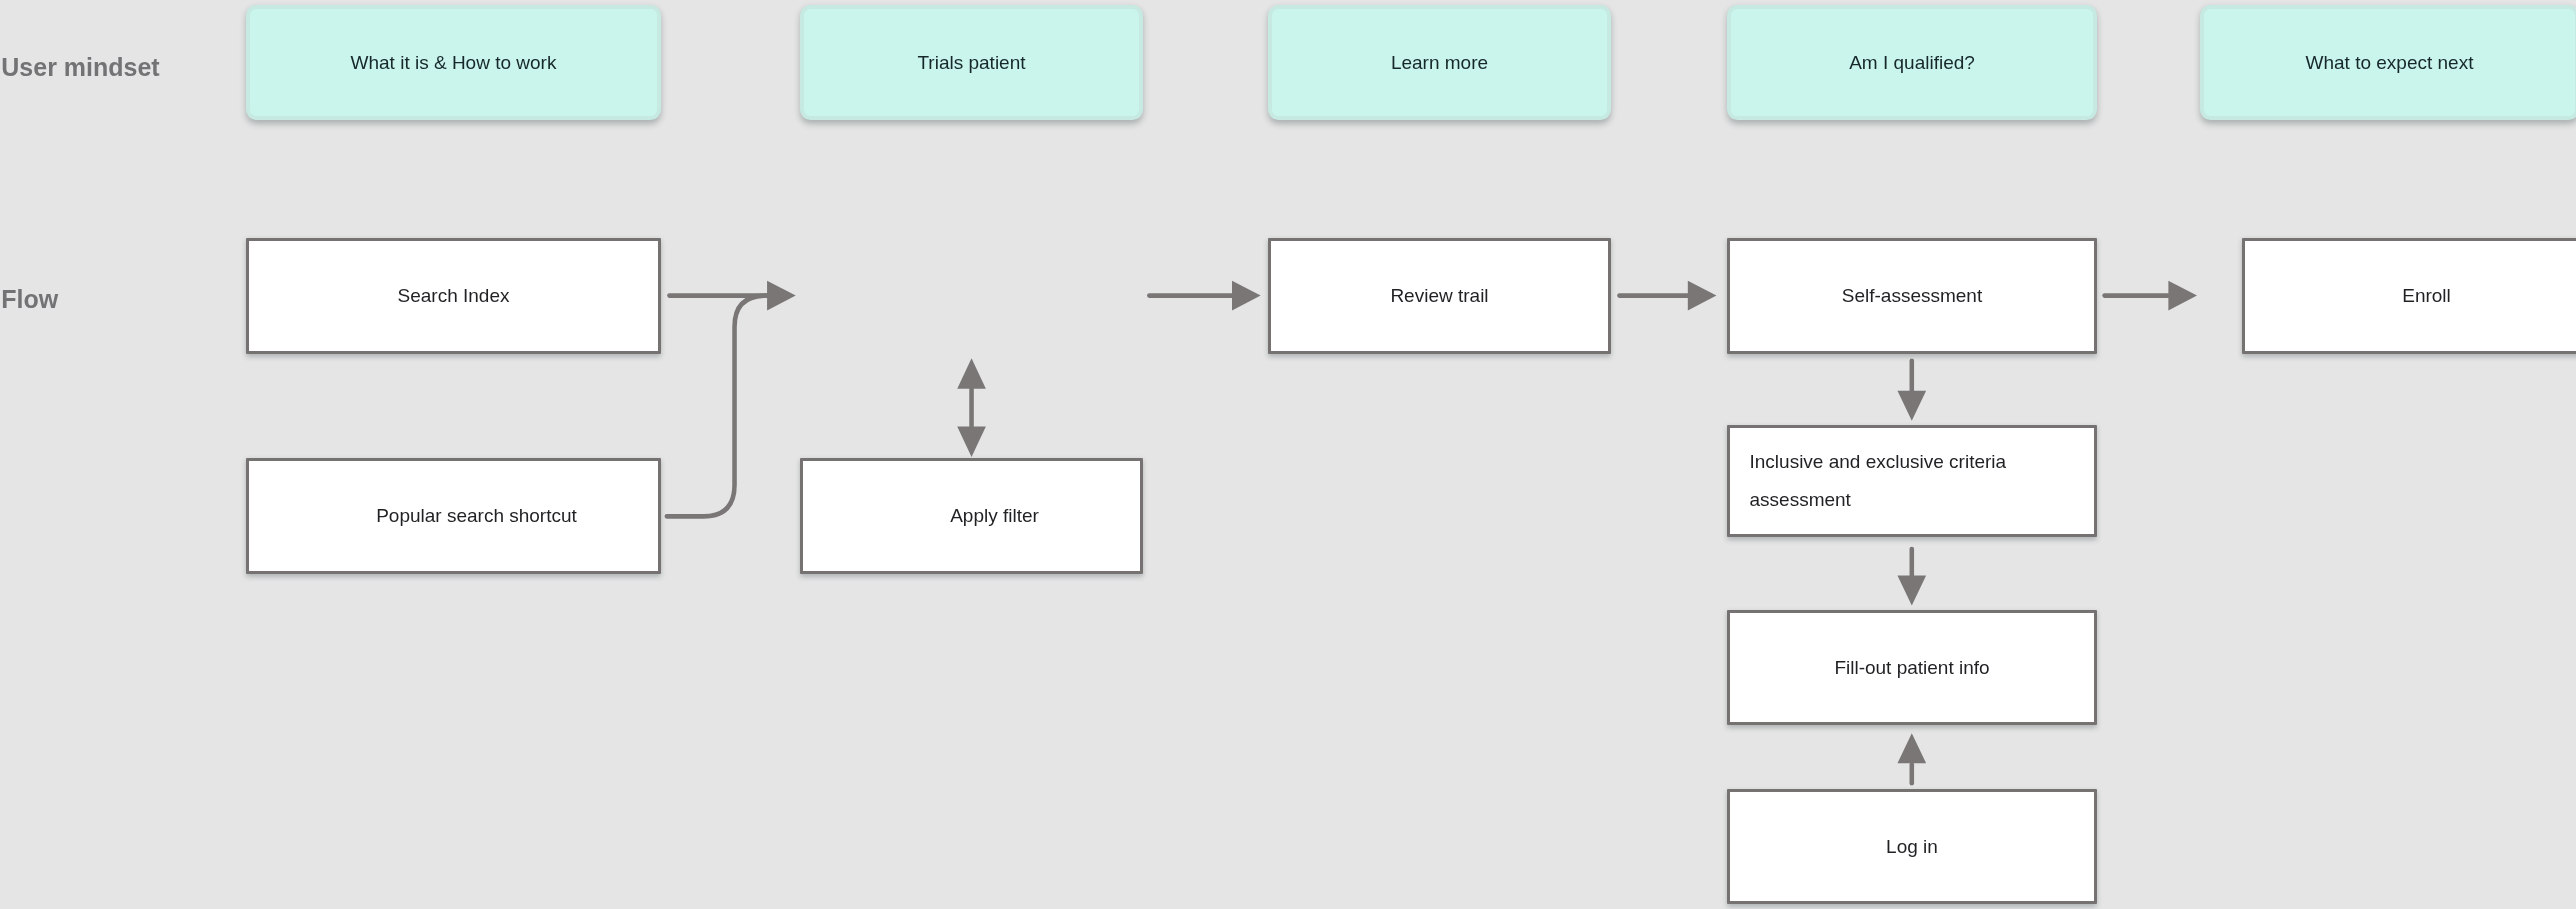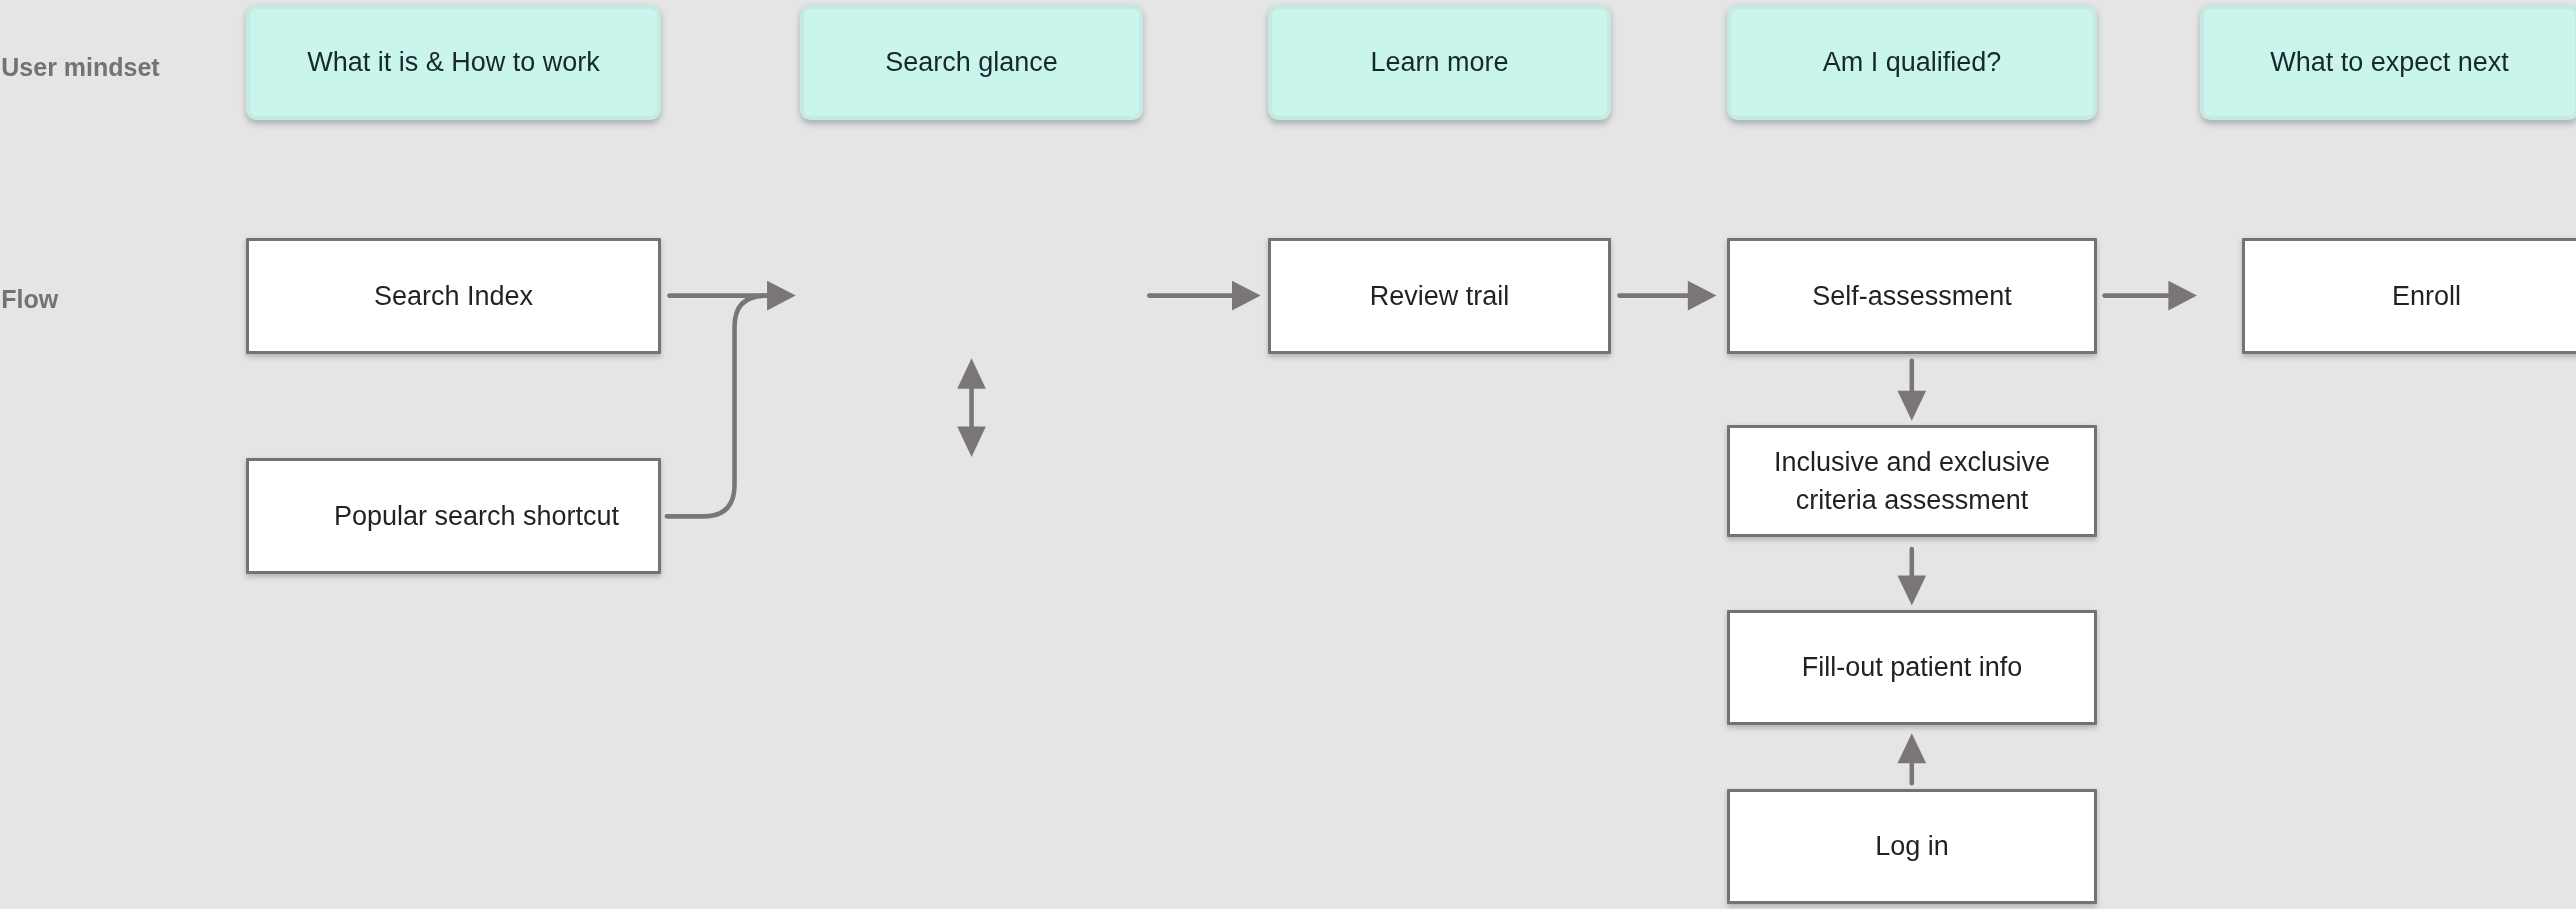--- a/index.html
+++ b/index.html
@@ -18,22 +18,21 @@
     color:#737376;
     white-space:nowrap;
   }
   #lbl-mindset{top:53px;}
   #lbl-flow{top:285px;}
 
   .card,.node{
     position:absolute;
     box-sizing:border-box;
     display:flex;align-items:center;justify-content:center;
-    text-align:center;
-    font-size:27px;
+    font-size:19px;
     white-space:nowrap;
   }
   .card{
     background:#CAF5ED;
     border:4.6px solid #C6E9E2;
     border-radius:10.4px;
     color:#17282B;
     box-shadow:0 3.3px 5.9px rgba(25,40,43,.28);
     top:5.2px;height:115px;
   }
@@ -67,31 +66,32 @@
 </style>
 </head>
 <body>
 
 <div id="canvas">
 
   <div class="rowlabel" id="lbl-mindset">User mindset</div>
   <div class="rowlabel" id="lbl-flow">Flow</div>
 
   <div class="card c1">What it is &amp; How to work</div>
-  <div class="card c2">Search glance</div>
+  <div class="card c2">Trials patient</div>
   <div class="card c3">Learn more</div>
   <div class="card c4">Am I qualified?</div>
   <div class="card c5card">What to expect next</div>
 
   <div class="node c1 r-flow">Search Index</div>
   <div class="node c3 r-flow">Review trail</div>
   <div class="node c4 r-flow">Self-assessment</div>
   <div class="node c5 r-flow">Enroll</div>
 
   <div class="node c1 r-sub">Popular search shortcut</div>
+  <div class="node c2 r-sub">Apply filter</div>
   <div class="node c4 r-incl">
       <span class="wrap">Inclusive and exclusive criteria assessment</span>
     </div>
   <div class="node c4 r-fill">Fill-out patient info</div>
   <div class="node c4 r-login">Log in</div>
 
   <svg id="connectors" width="2576" height="909" viewBox="0 0 3956 1396">
 
     <path class="edge" d="M1028 454 H1178"></path>
     <polygon class="head" points="1222,454 1178,431 1178,477"></polygon>

